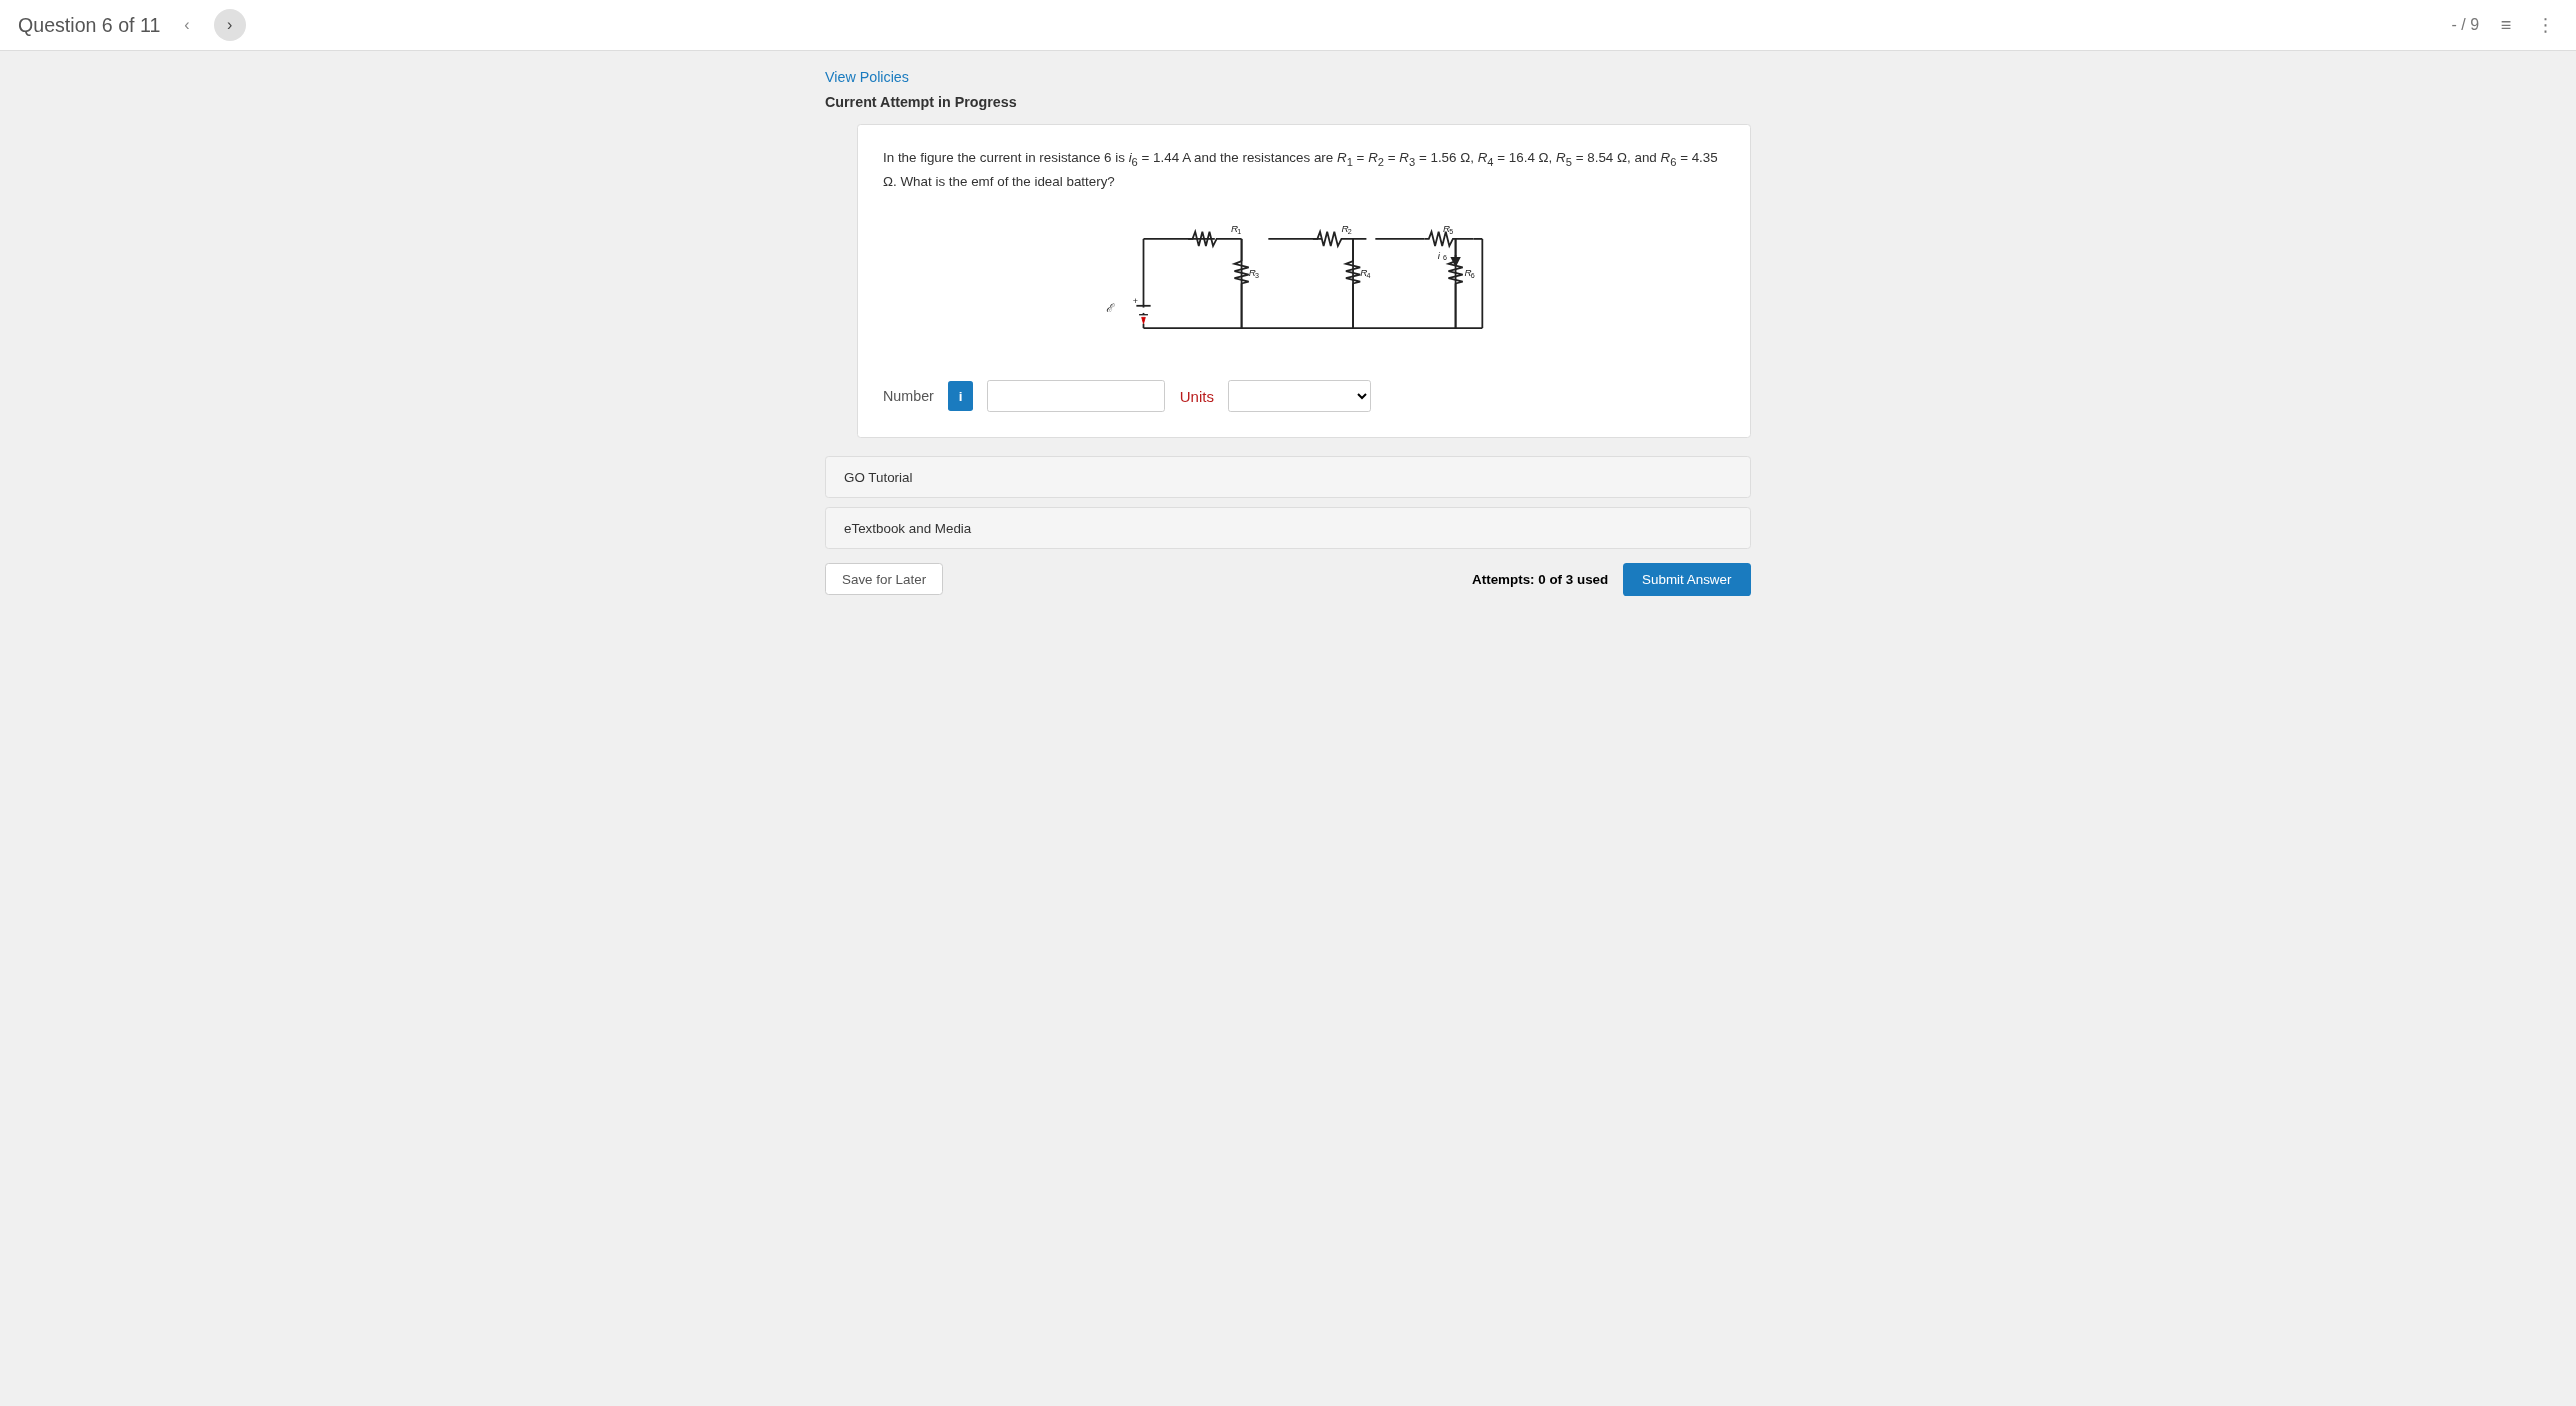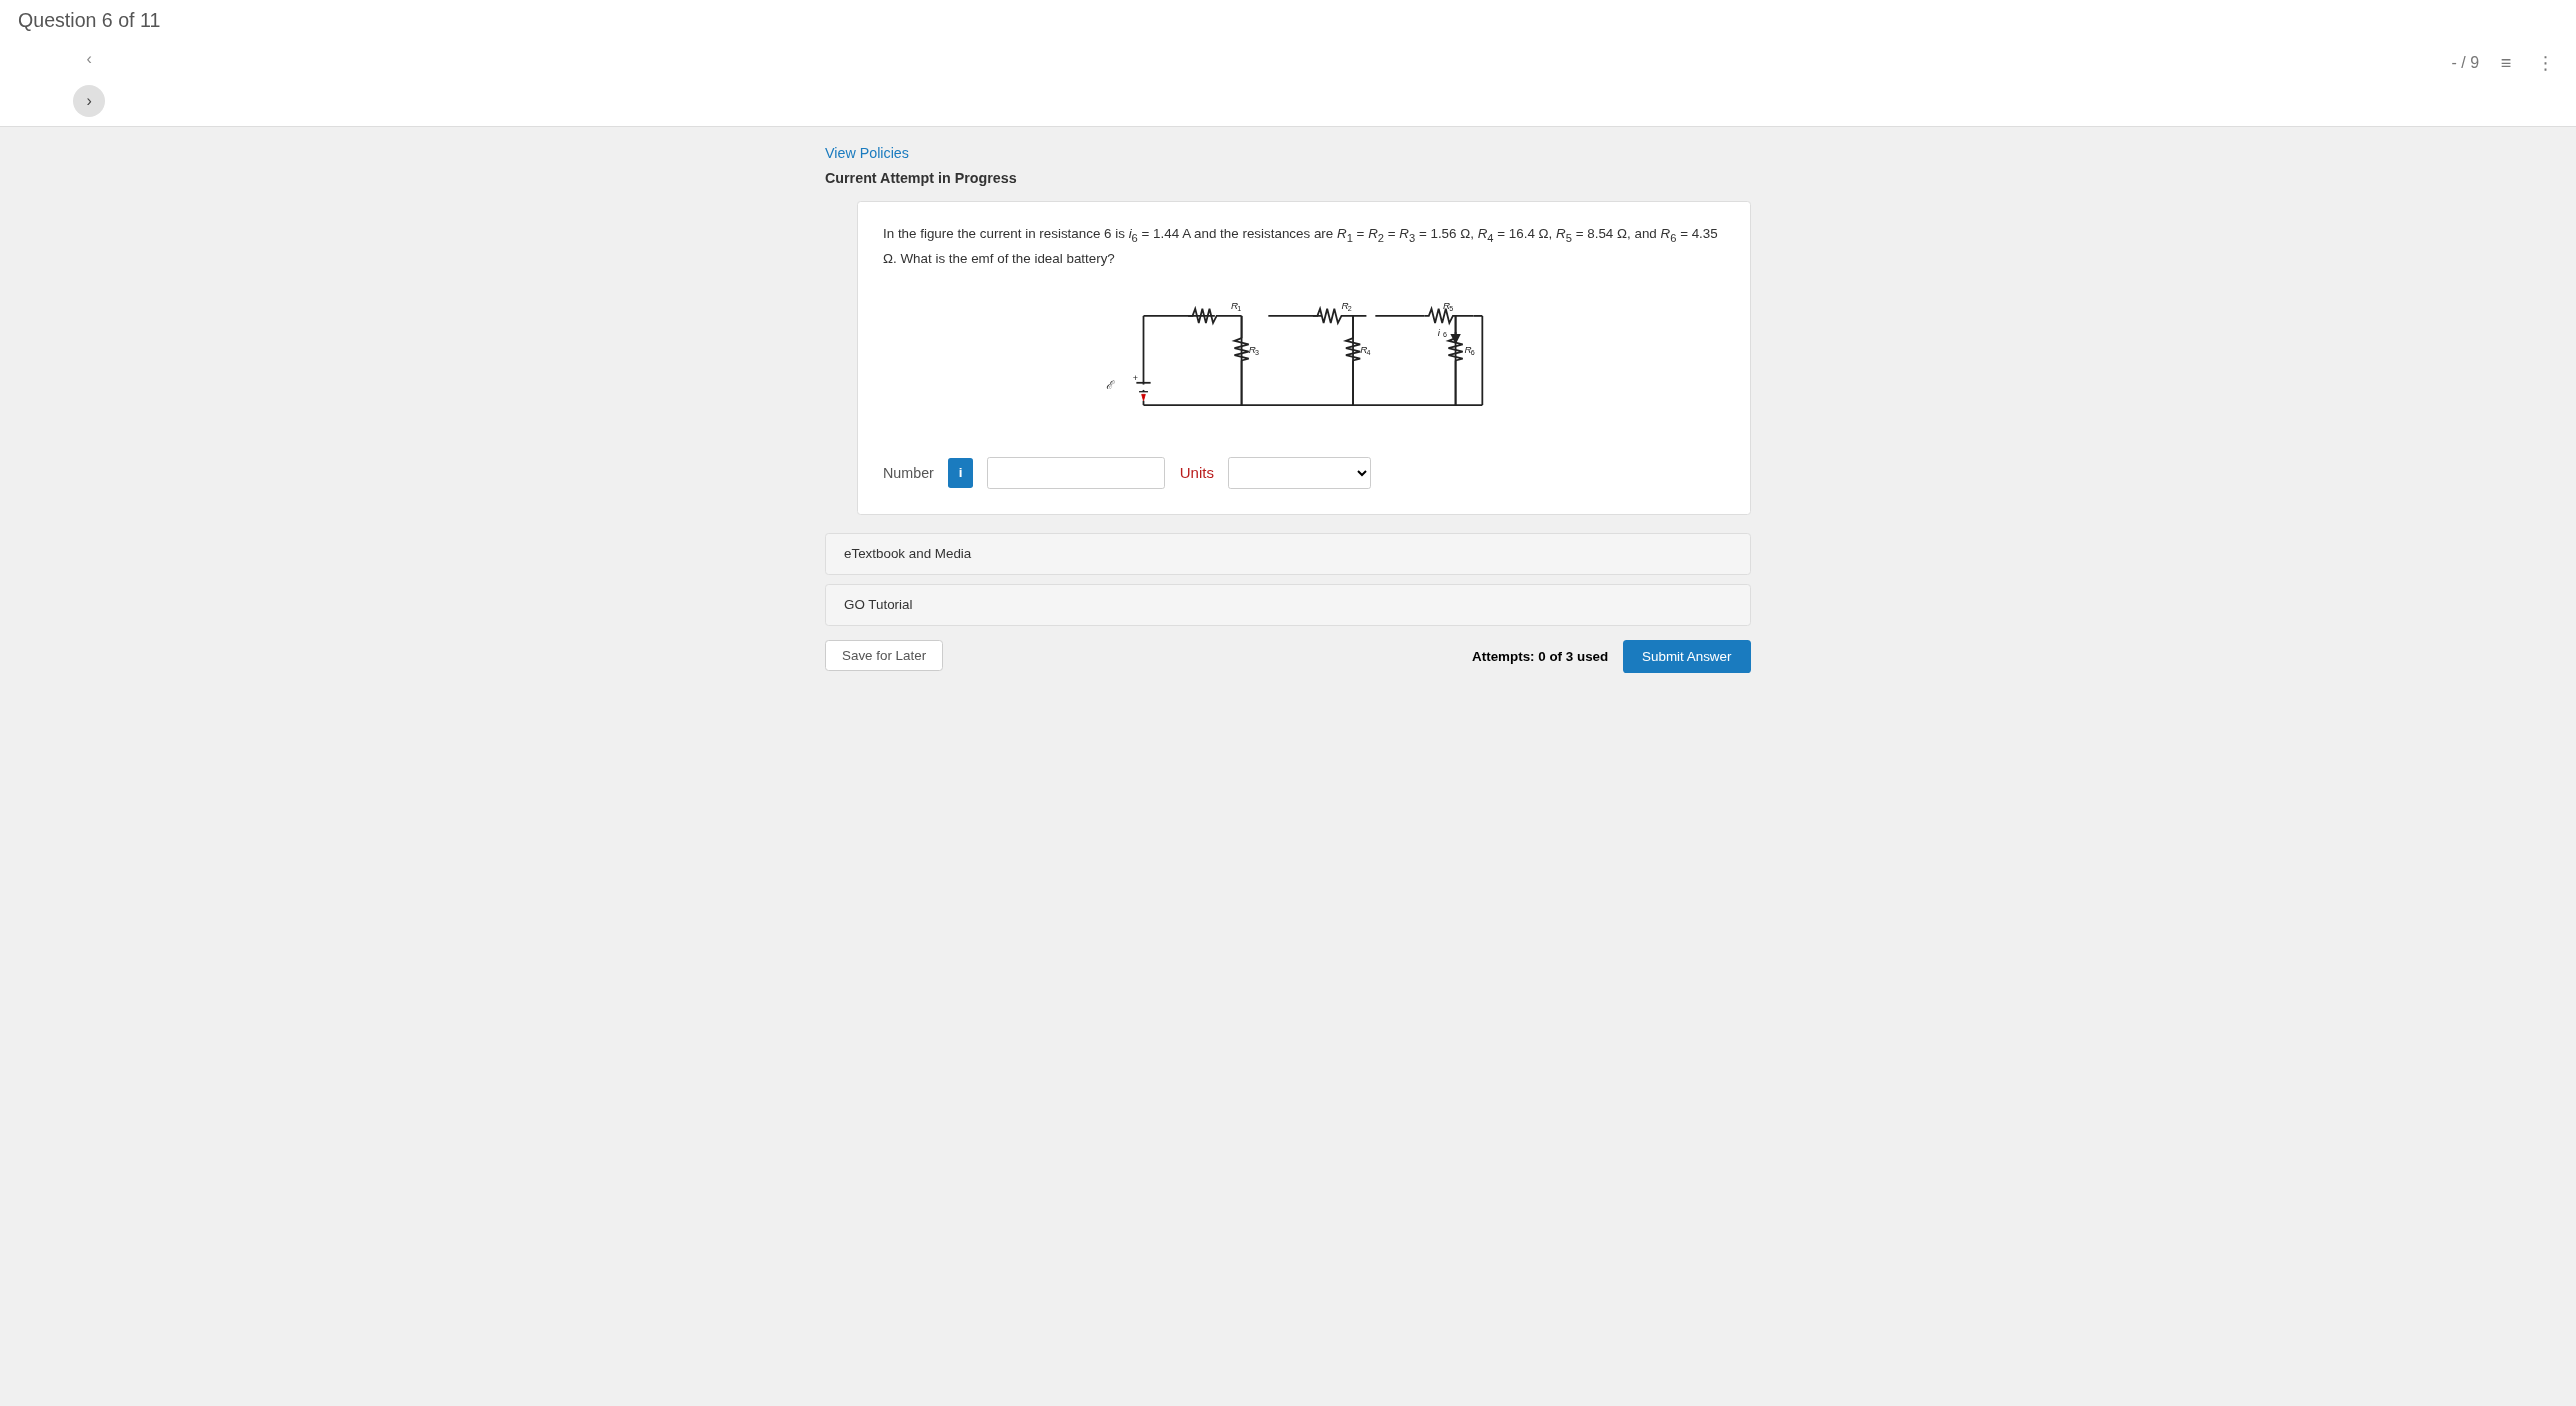--- a/index.html
+++ b/index.html
@@ -20,21 +20,20 @@
       border-bottom: 0.9px solid #ddd;
       padding: 9px 18px;
       display: flex;
       align-items: center;
       justify-content: space-between;
     }
     .header-left {
       display: flex;
       align-items: center;
       gap: 10.7px;
-      flex-direction: column;
     }
     .question-label {
       font-size: 19.6px;
       color: #555;
       font-weight: 400;
     }
     .nav-btn {
       background: none;
       border: none;
       cursor: pointer;
@@ -320,24 +319,24 @@
         <select class="units-select">
           <option value=""></option>
           <option value="V">V</option>
           <option value="mV">mV</option>
           <option value="kV">kV</option>
         </select>
       </div>
     </div>
 
     
+    <div class="collapsible-section">GO Tutorial</div>
+
+    
     <div class="collapsible-section">eTextbook and Media</div>
-
-    
-    <div class="collapsible-section">GO Tutorial</div>
 
     
     <div class="footer-row">
       <button class="save-later-btn">Save for Later</button>
       <div class="footer-right">
         <span class="attempts-text">Attempts: 0 of 3 used</span>
         <button class="submit-btn">Submit Answer</button>
       </div>
     </div>
   </div>

